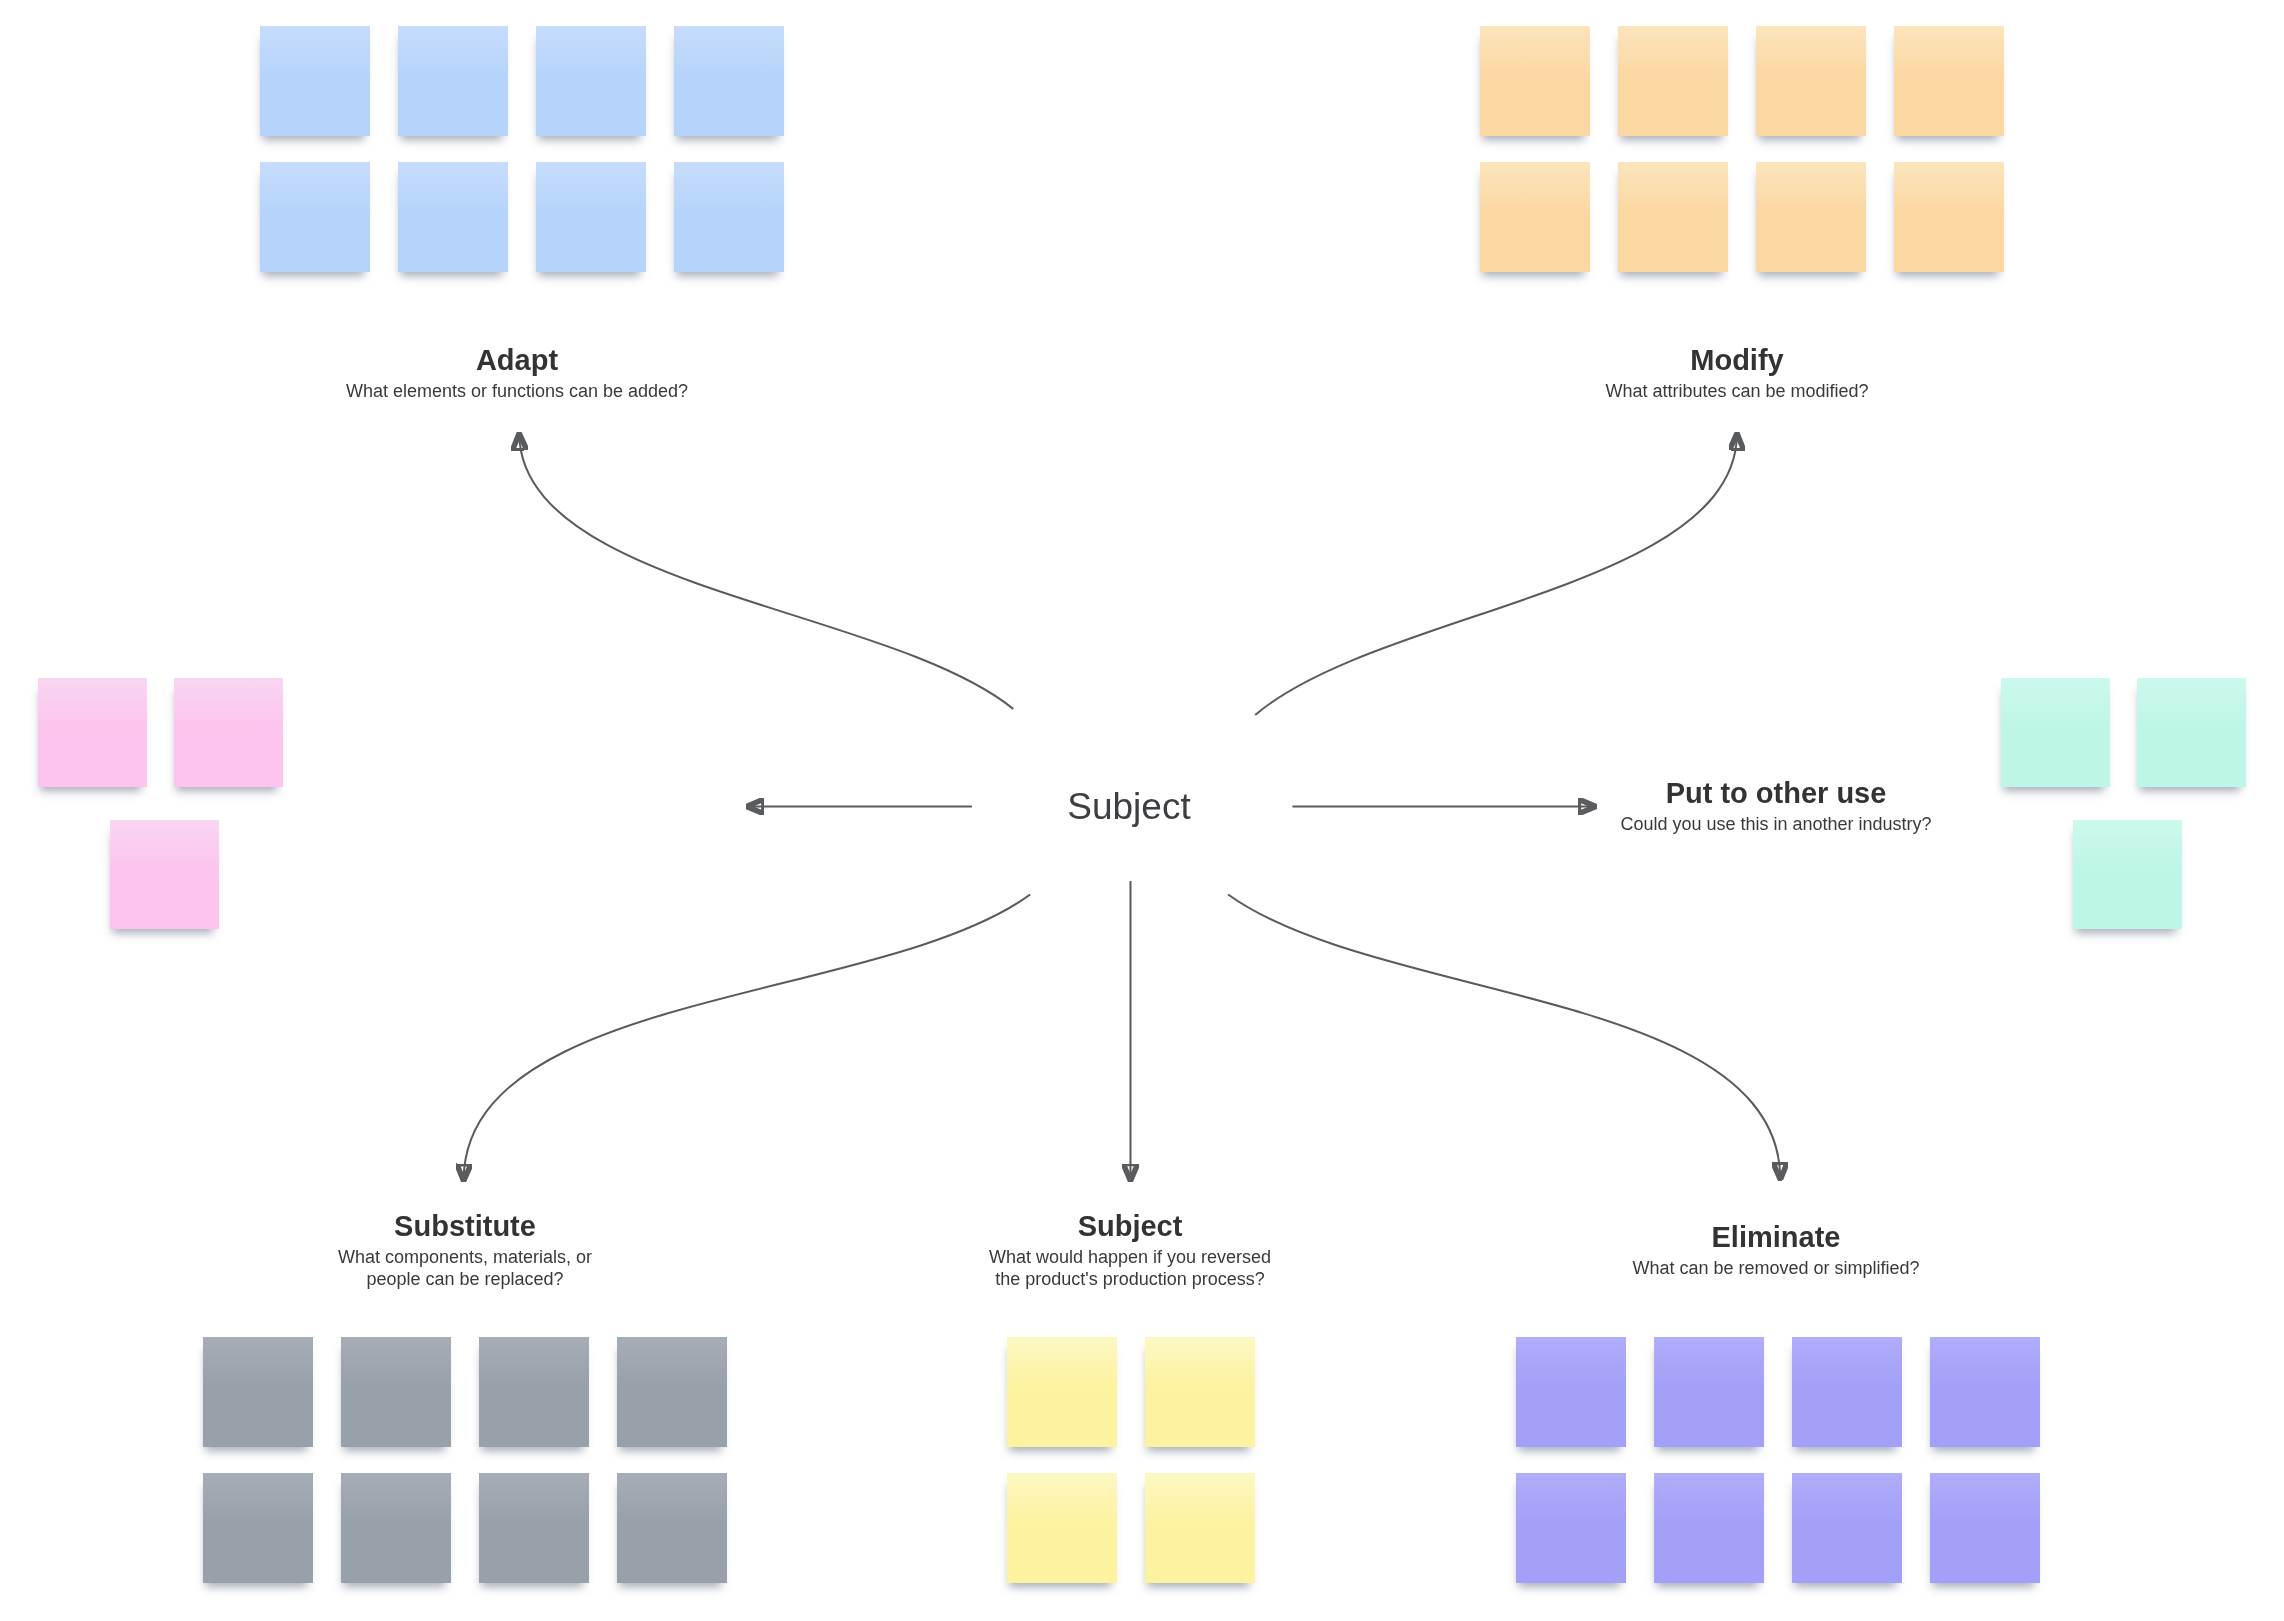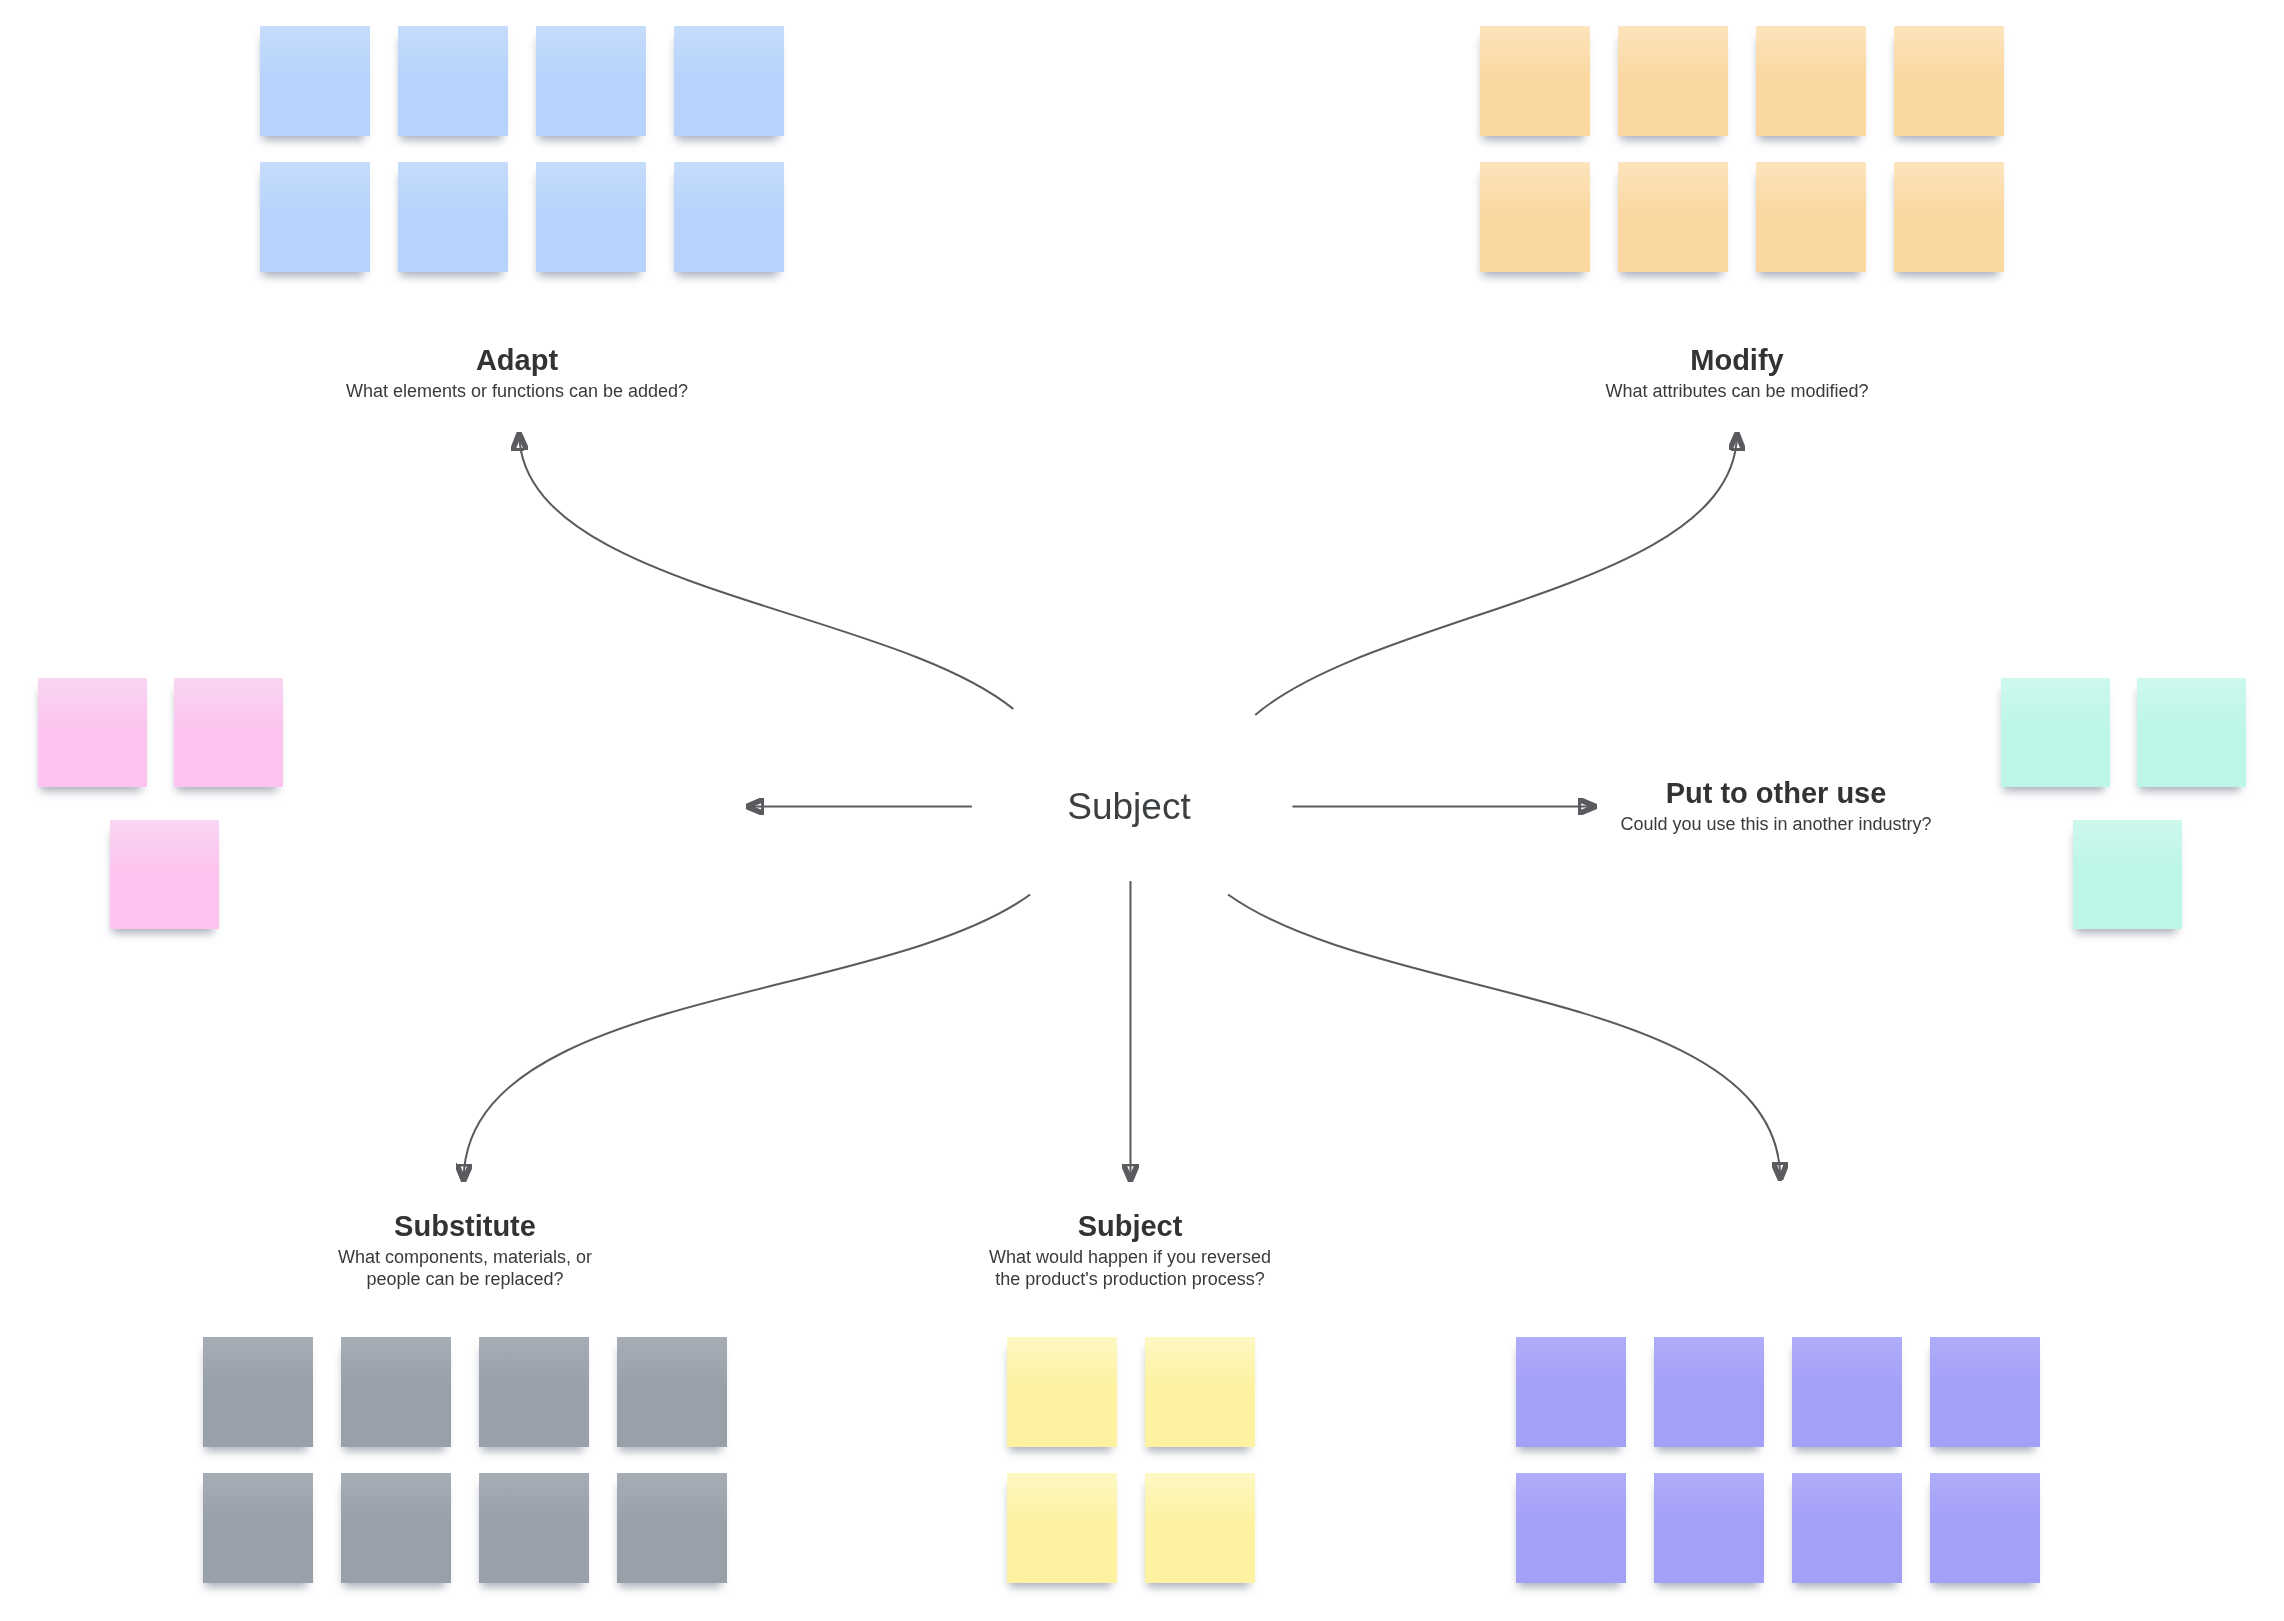--- a/index.html
+++ b/index.html
@@ -97,20 +97,24 @@
     <div class="desc">Could you use this in another industry?</div>
   </div>
   <div class="label sec-substitute">
     <div class="title">Substitute</div>
     <div class="desc">What components, materials, or people can be replaced?</div>
   </div>
   <div class="label sec-reverse">
     <div class="title">Subject</div>
     <div class="desc">What would happen if you reversed the product's production process?</div>
   </div>
+  <div class="label sec-eliminate">
+    <div class="title">Eliminate</div>
+    <div class="desc">What can be removed or simplified?</div>
+  </div>
 
   <div id="g-adapt" class="notes-grid" style="--nt: #c6dcfc; --nb: #b6d4fb;">
       <div class="note"></div>
       <div class="note"></div>
       <div class="note"></div>
       <div class="note"></div>
       <div class="note"></div>
       <div class="note"></div>
       <div class="note"></div>
       <div class="note"></div>

